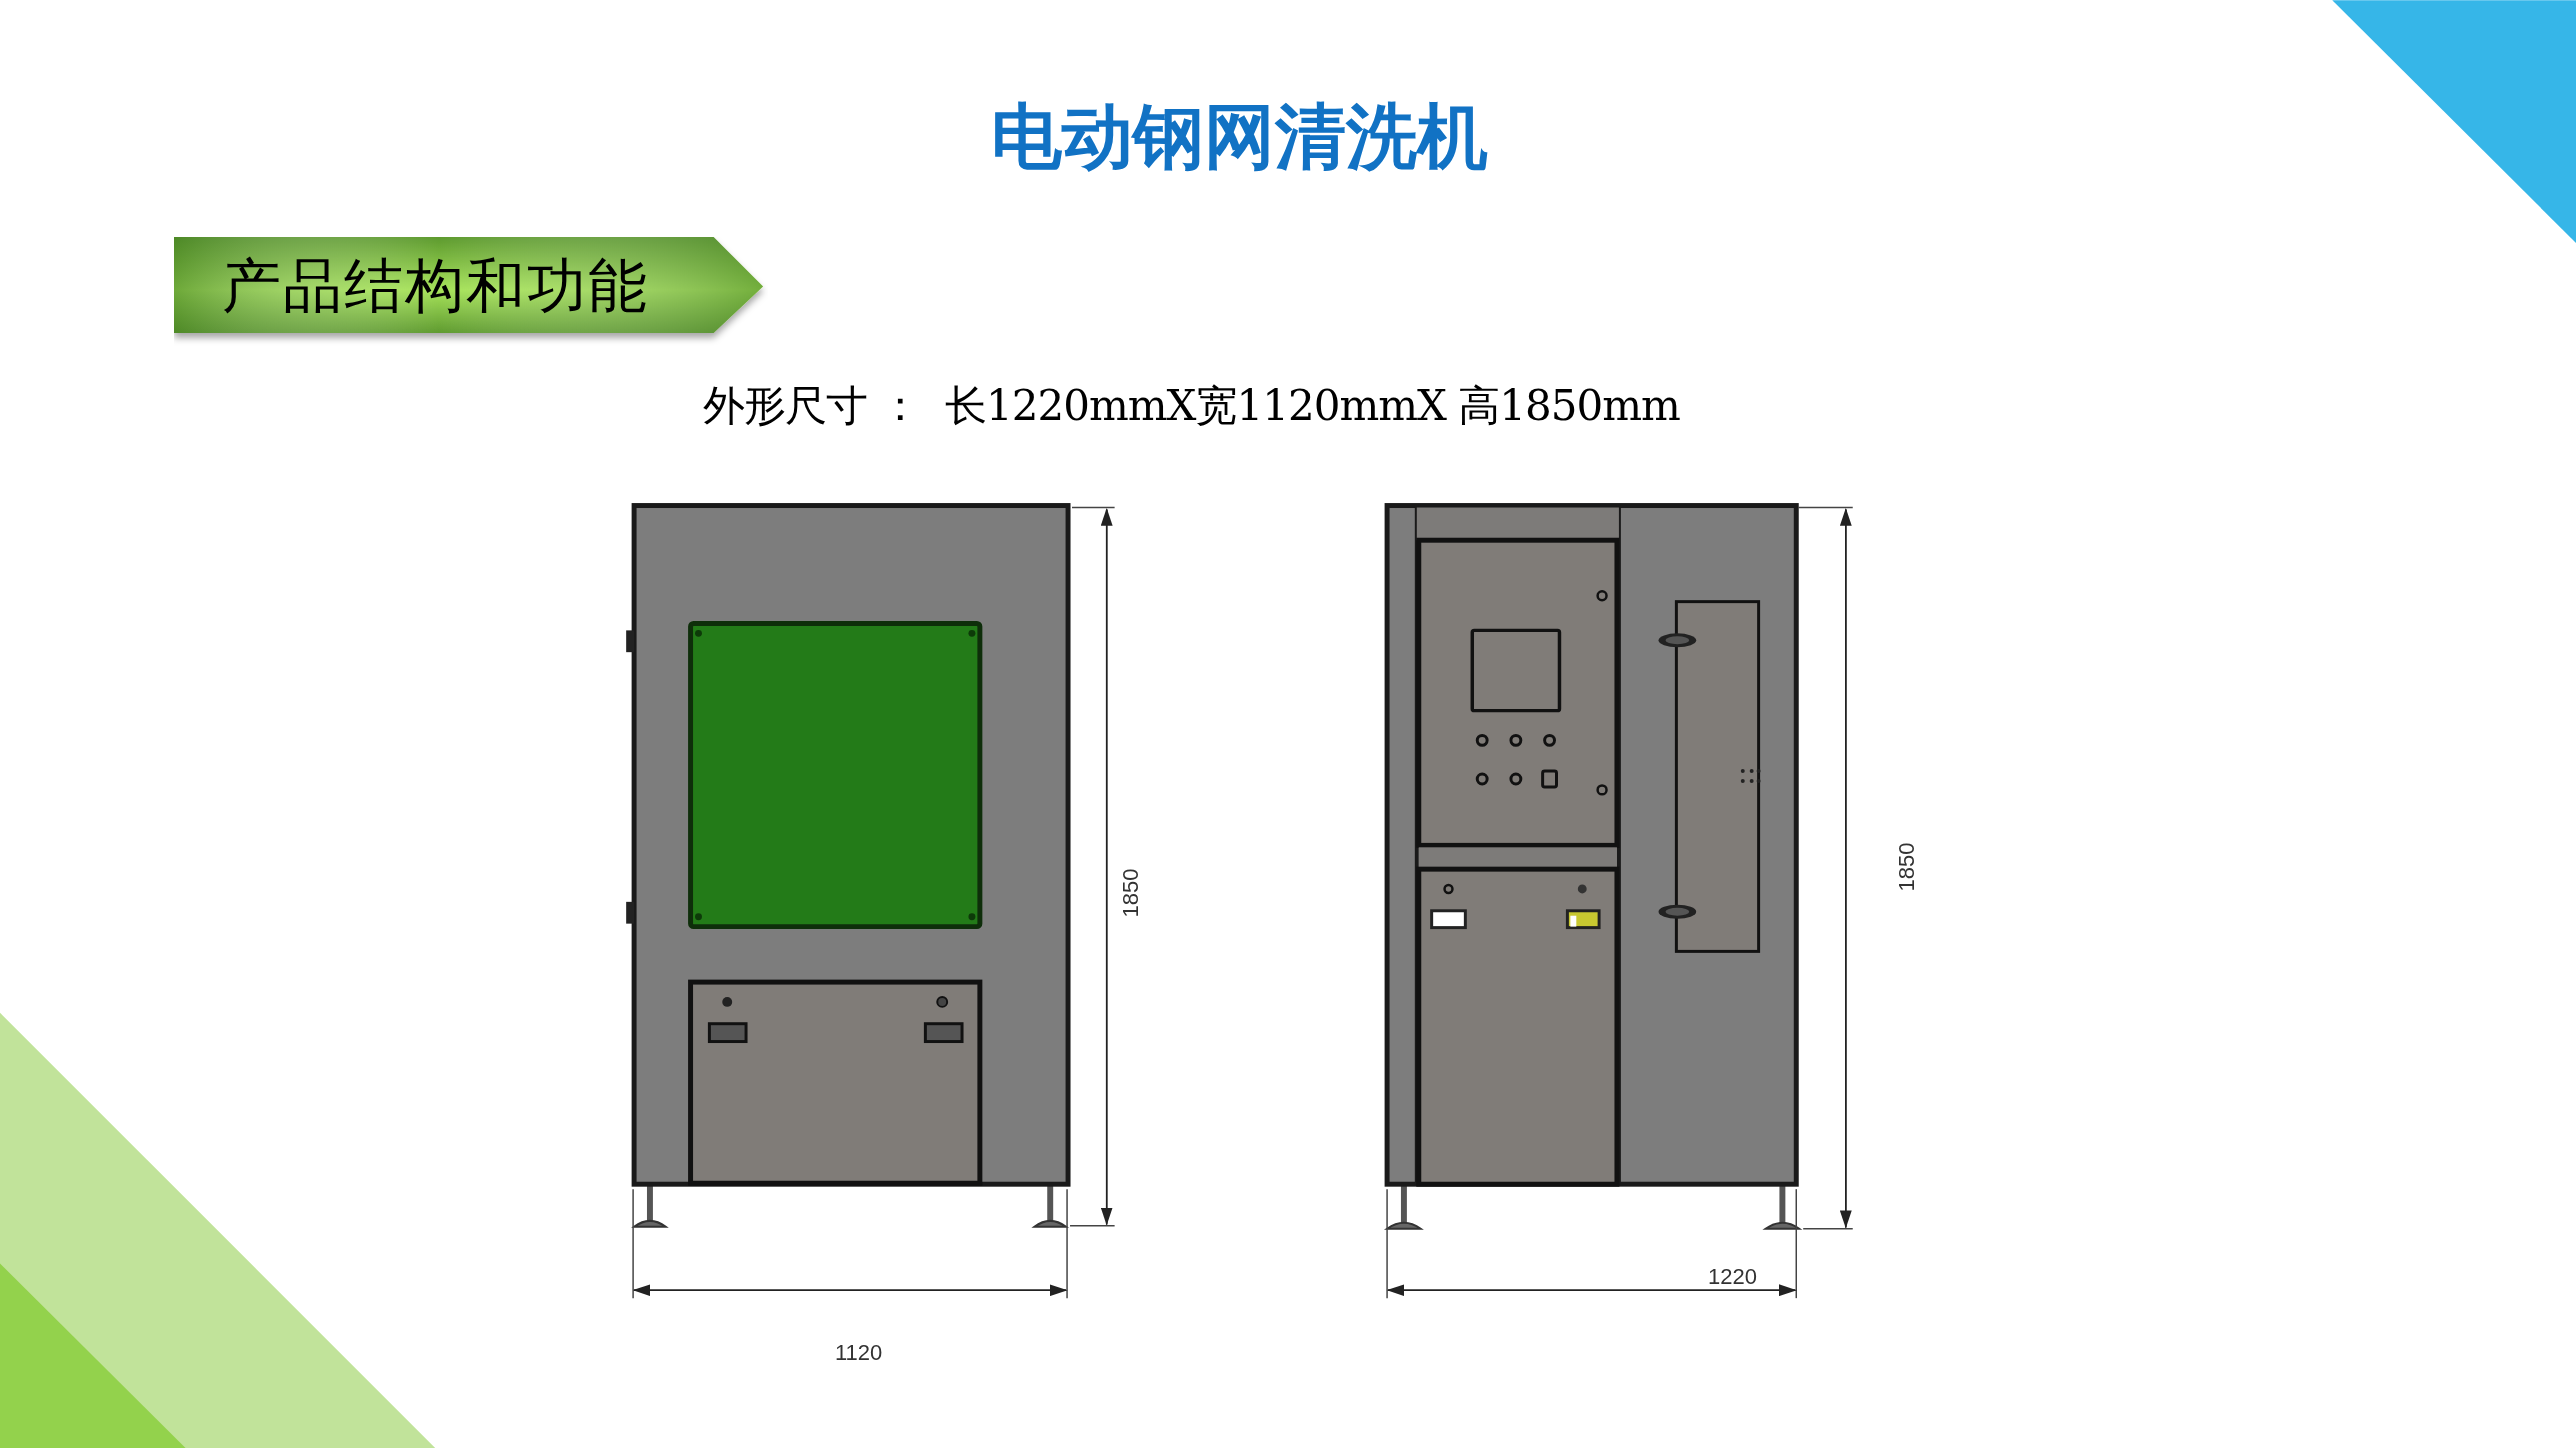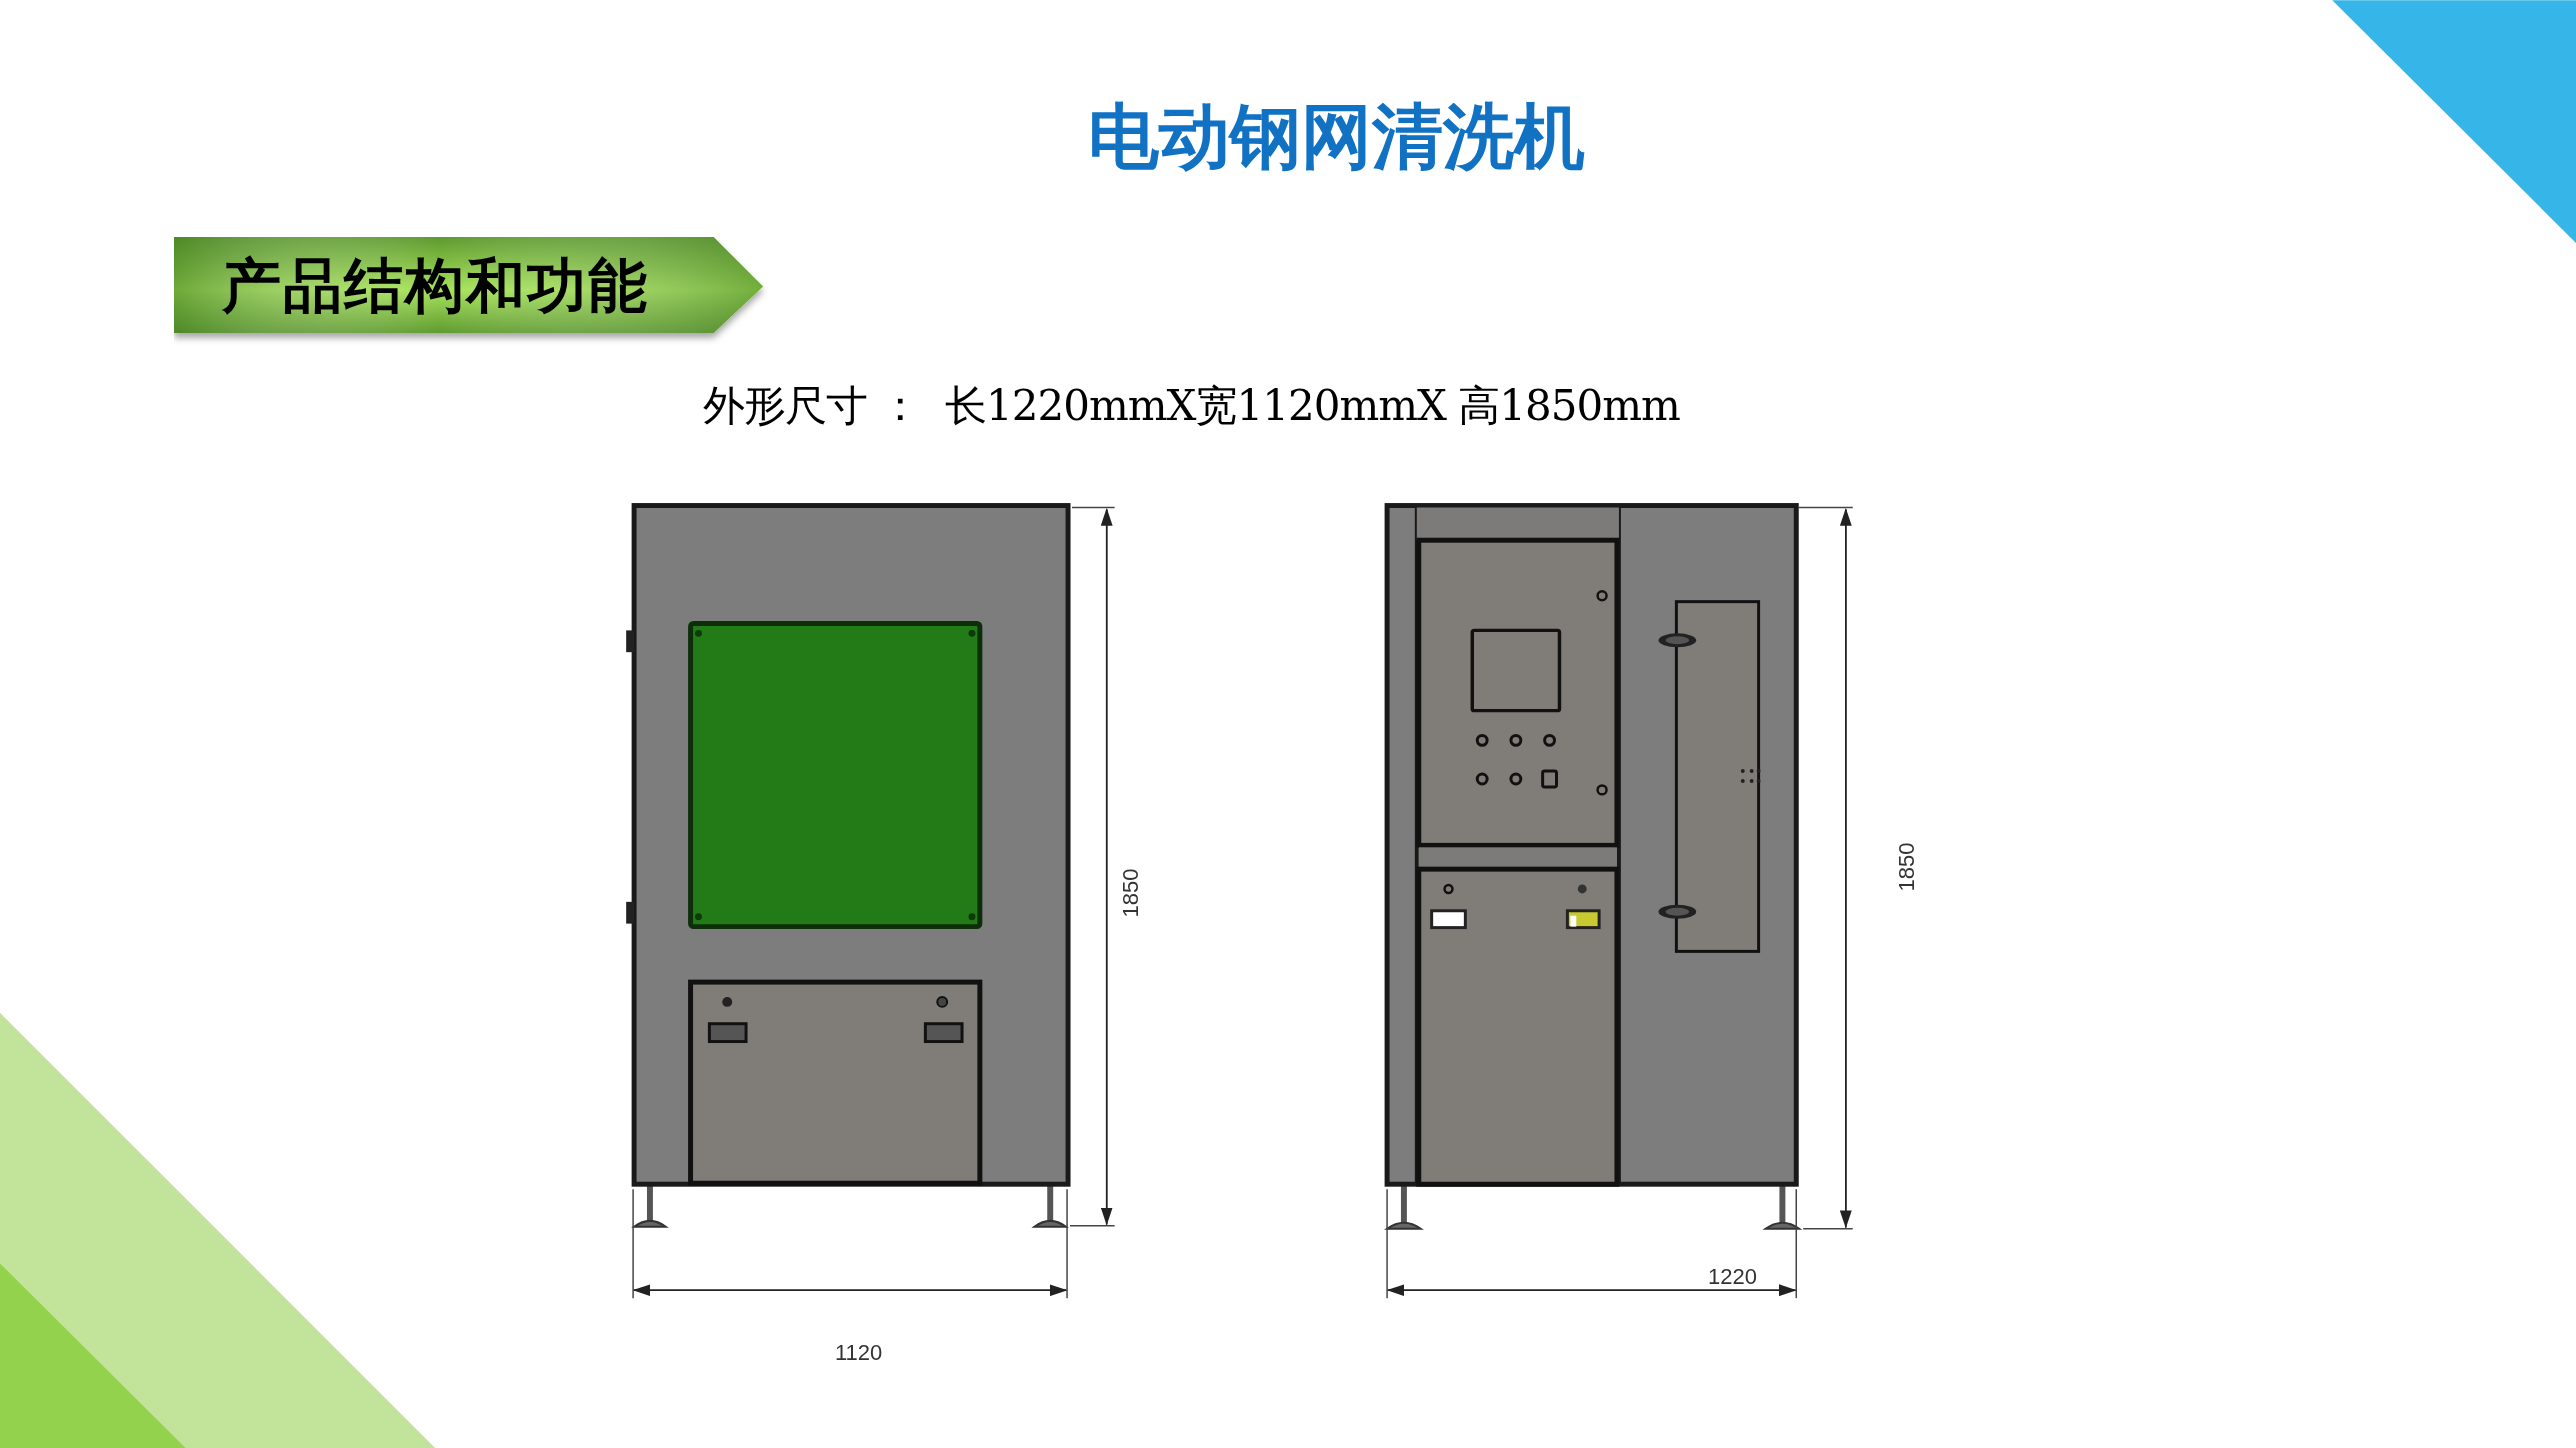--- a/index.html
+++ b/index.html
@@ -2,26 +2,26 @@
 <html><head>
 <meta charset="utf-8">
 <style>
   html, body { margin:0; padding:0; }
   body {
     width:2576px; height:1449px; position:relative; overflow:hidden;
     background:#ffffff; font-family:"DejaVu Serif", serif;
   }
   .corner-svg { position:absolute; left:0; top:0; width:2576px; height:1449px; }
   .title {
-    position:absolute; left:991px; top:87px; width:594px; text-align:right;
+    position:absolute; left:991px; top:87px; width:594px; text-align:left;
     font-family:"DejaVu Serif", serif; font-size:71px; font-weight:bold;
     letter-spacing:0px; line-height:99px;
   }
   .banner {
-    position:absolute; left:174px; top:237px; width:594px; height:124px;font-weight:bold;
+    position:absolute; left:174px; top:237px; width:594px; height:124px;
   }
   .banner svg { position:absolute; left:0; top:0; }
   .banner-text {
     position:absolute; left:48px; top:0; height:97px; line-height:97px;
     font-family:"DejaVu Sans", sans-serif; font-size:59px; color:#000;
     letter-spacing:2px;
   }
   .dims {
     position:absolute; left:703px; top:376px; height:59px; line-height:59px;
     font-family:"DejaVu Serif", serif; font-size:42px; color:#000; white-space:pre;

